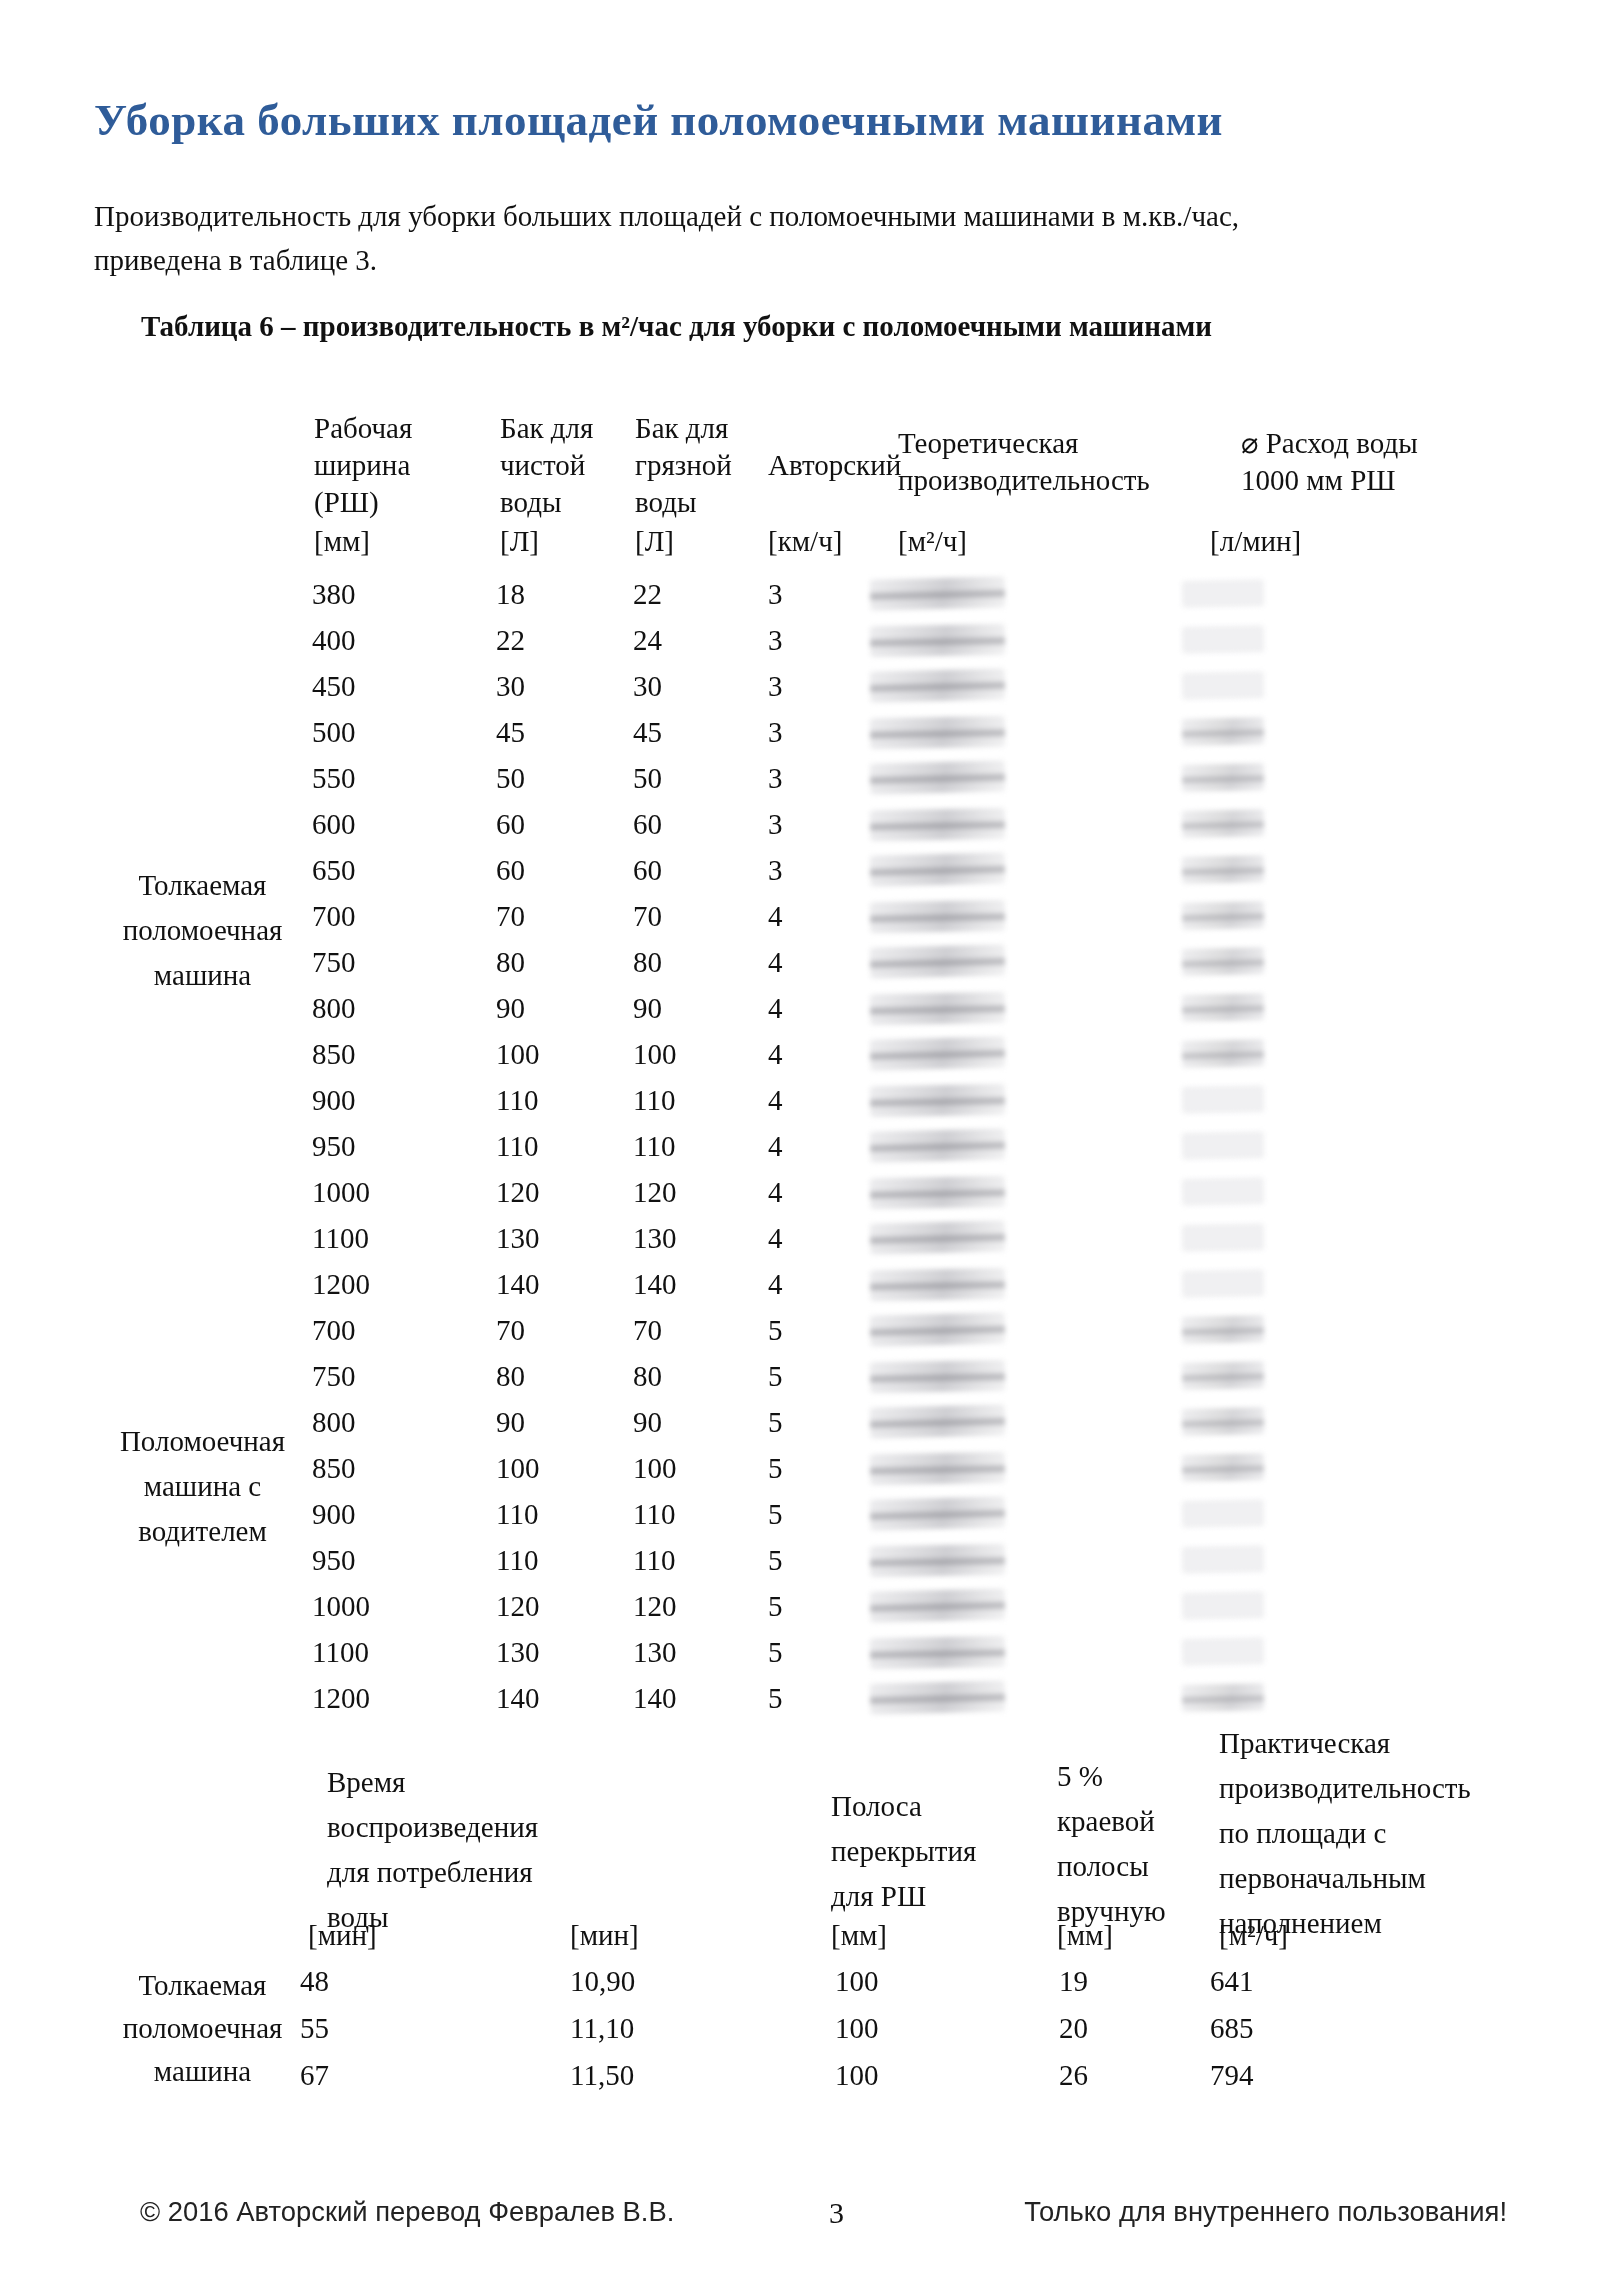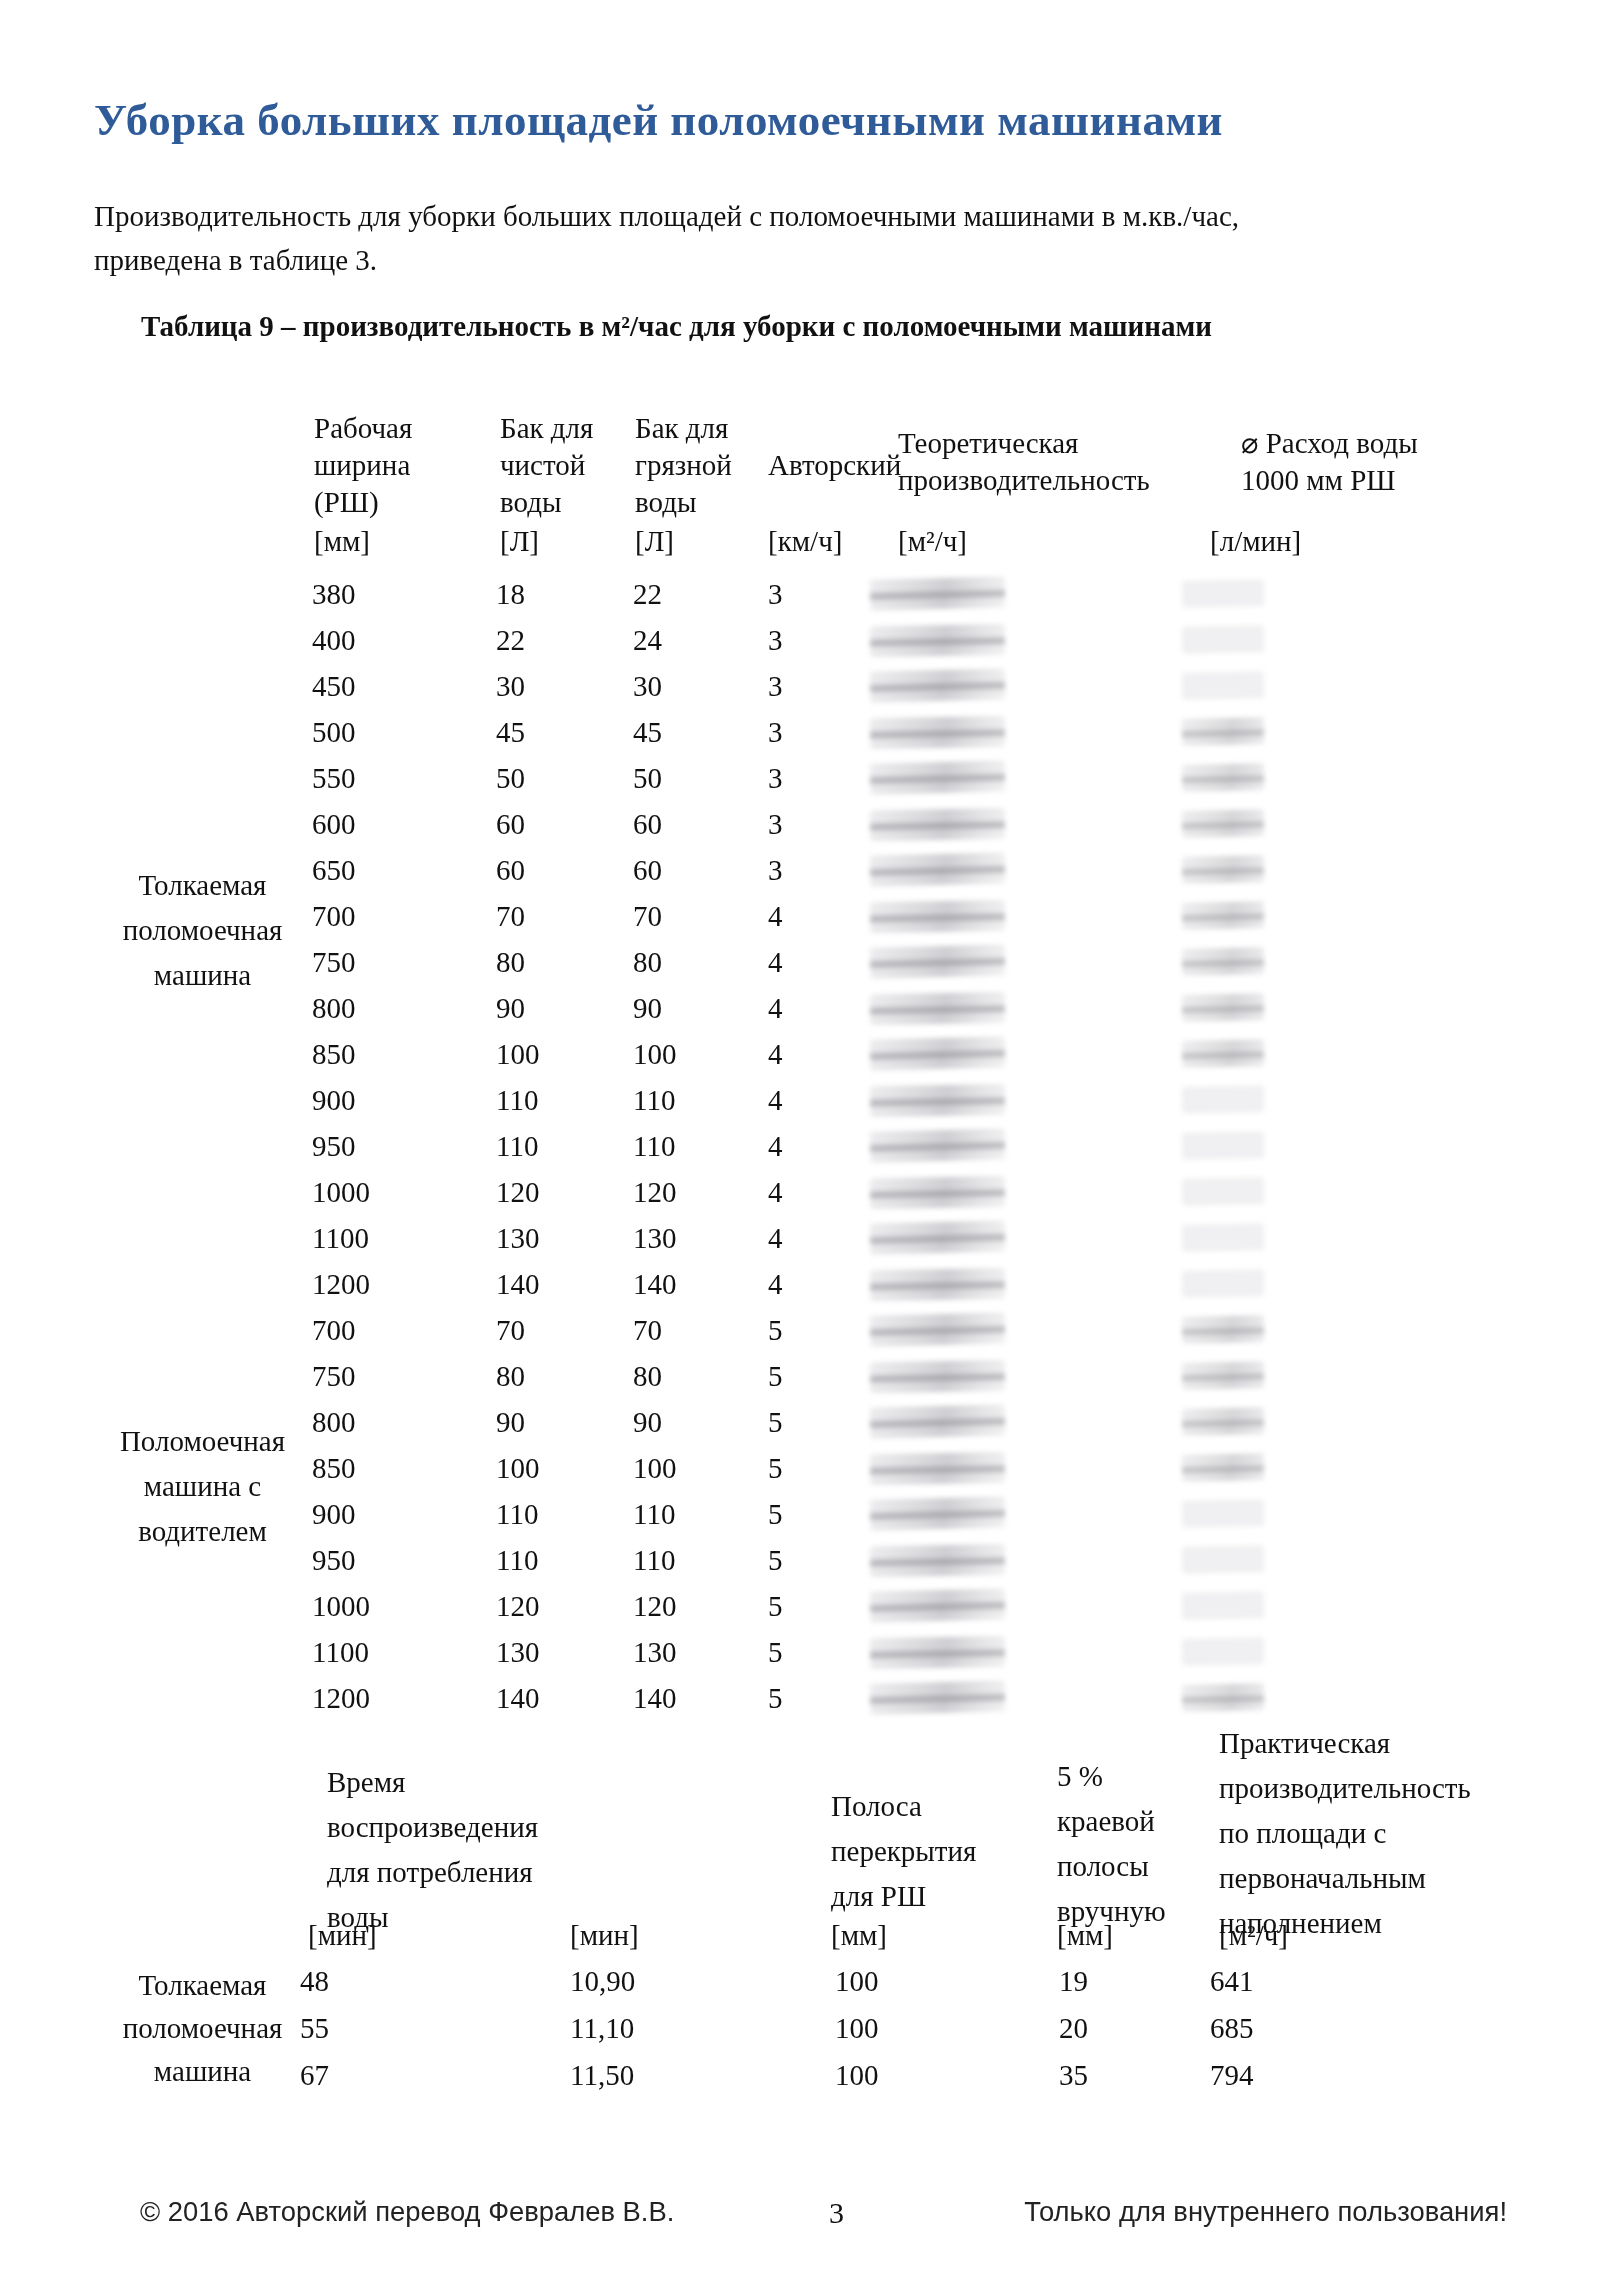--- a/index.html
+++ b/index.html
@@ -81,21 +81,21 @@
 </head>
 <body>
 
 <div class="page">
 
   <h1 class="title" style="color: rgb(47, 92, 153);">Уборка больших площадей поломоечными машинами</h1>
 
   <p class="intro">Производительность для уборки больших площадей с поломоечными машинами в м.кв./час,
 приведена в таблице 3.</p>
 
-  <div class="caption">Таблица 9 – производительность в м²/час для уборки с поломоечными машинами</div>
+  <div class="caption">Таблица 6 – производительность в м²/час для уборки с поломоечными машинами</div>
 
   <div class="t1h h1">Рабочая
 ширина
 (РШ)</div>
   <div class="t1h h2">Бак для
 чистой
 воды</div>
   <div class="t1h h3">Бак для
 грязной
 воды</div>
@@ -361,21 +361,21 @@
         <span class="d1">55</span>
         <span class="d2">11,10</span>
         <span class="d3">100</span>
         <span class="d4">20</span>
         <span class="d5">685</span>
       </div>
       <div class="t2-row" style="top: 2052px;">
         <span class="d1">67</span>
         <span class="d2">11,50</span>
         <span class="d3">100</span>
-        <span class="d4">35</span>
+        <span class="d4">26</span>
         <span class="d5">794</span>
       </div>
     </div>
 
   <div class="footer">
     <span class="f-copy">© 2016 Авторский перевод Февралев В.В.</span>
     <span class="f-page">3</span>
     <span class="f-note">Только для внутреннего пользования!</span>
   </div>
 

